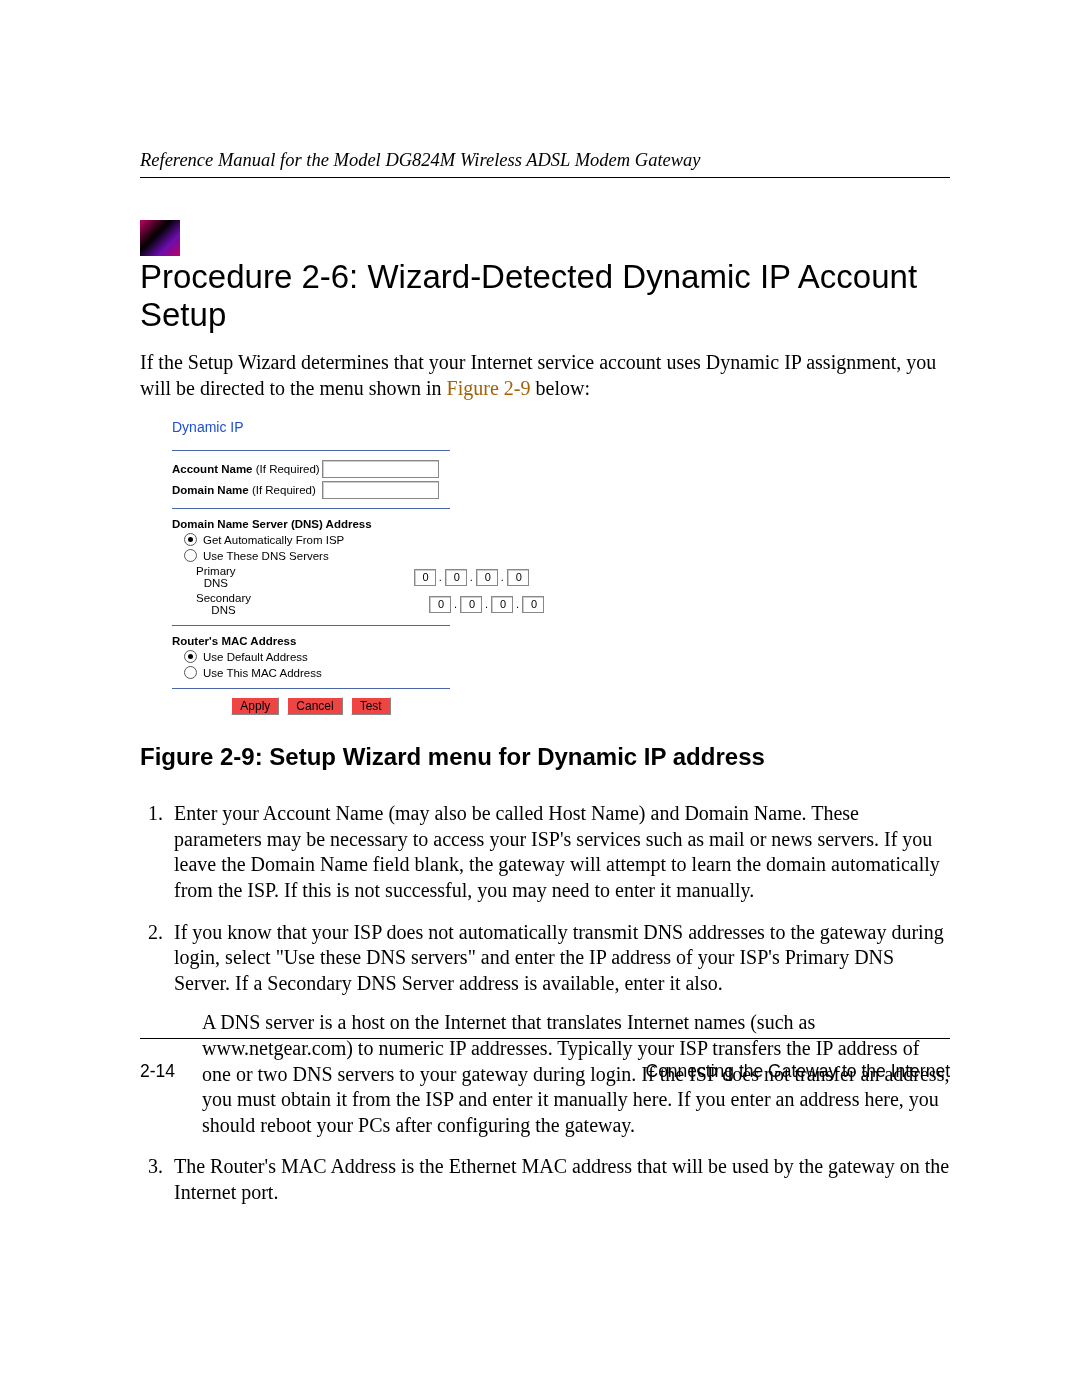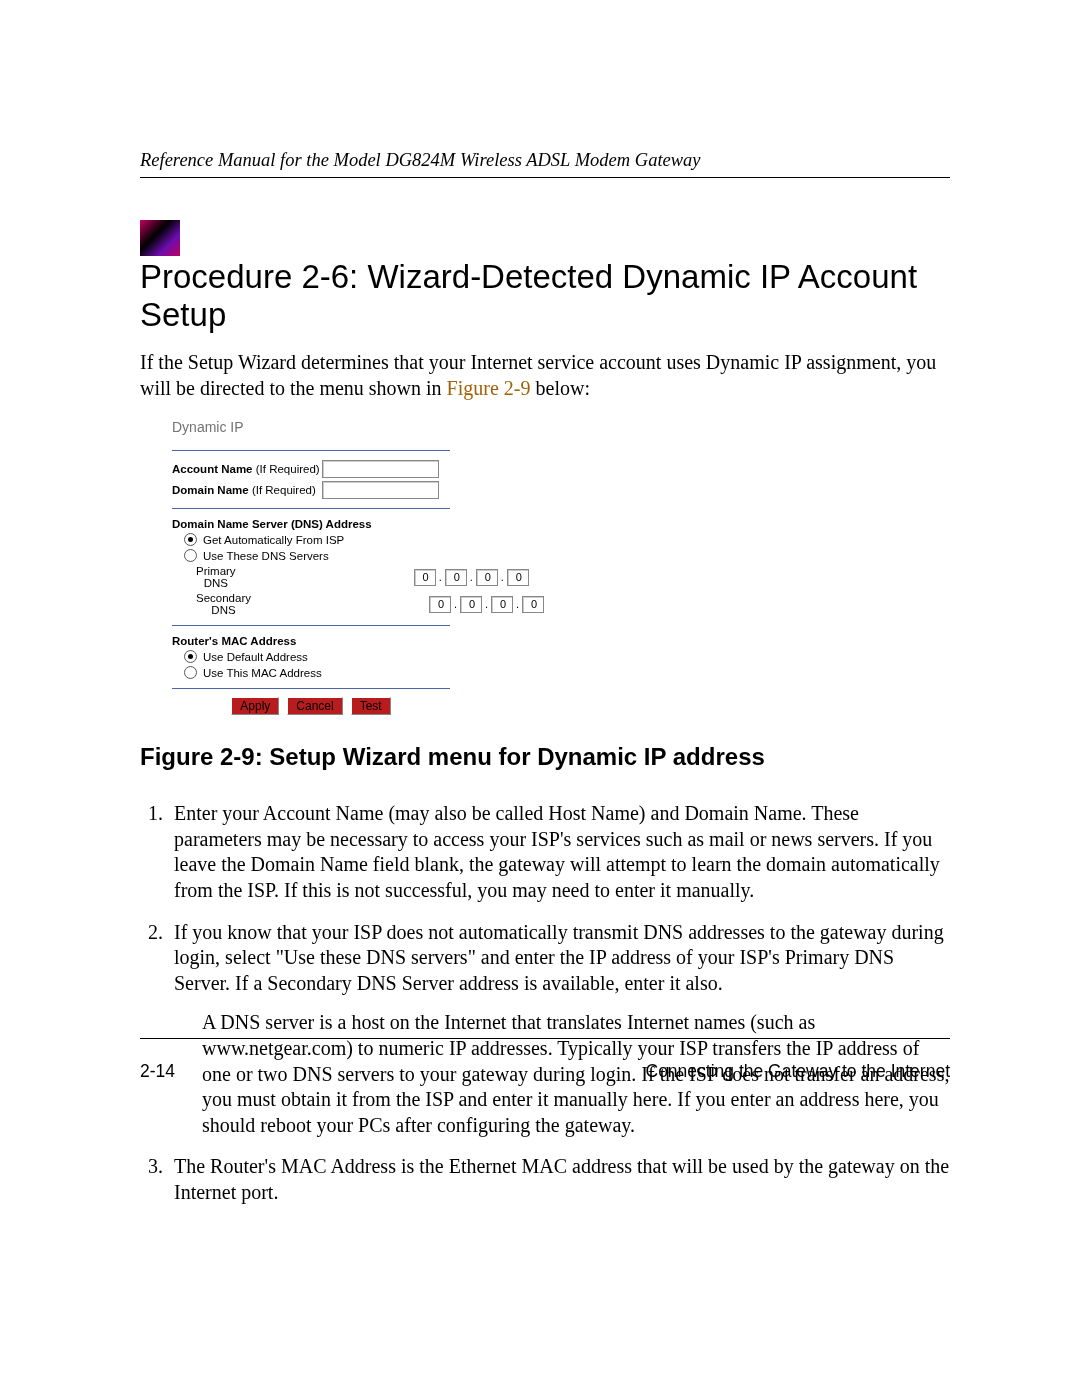--- a/index.html
+++ b/index.html
@@ -38,21 +38,21 @@
   .body-para {
     font-size: 20px;
     line-height: 1.28;
     margin: 0 0 18px 0;
   }
   .link { color: #a16207; }
   .figure {
     margin: 6px 0 18px 32px;
   }
   .fig-title {
-    color: #737373;
+    color: #1d4ed8;
     font-family: Arial, Helvetica, sans-serif;
     font-size: 14px;
     margin-bottom: 15px;
   }
   .panel {
     width: 278px;
     font-family: Arial, Helvetica, sans-serif;
     font-size: 11.5px;
     color: #000;
   }
@@ -99,21 +99,21 @@
   .indent { padding-left: 12px; text-align: center; }
   .indent2 { padding-left: 24px; text-align: center; }
   .btn-row {
     display:flex; justify-content:center; gap:8px;
     padding-top:8px;
   }
   .btn {
     font-family: Arial, Helvetica, sans-serif;
     font-size: 12px;
     padding: 1px 8px;
-    background: #b91c1c;
+    background: #ef4444;
     border: 1px solid #888;
     border-top-color:#fff; border-left-color:#fff;
     cursor: default;
   }
   .fig-caption {
     font-family: Arial, Helvetica, sans-serif;
     font-weight: bold;
     font-size: 24px;
     margin: 22px 0 30px 0;
   }

